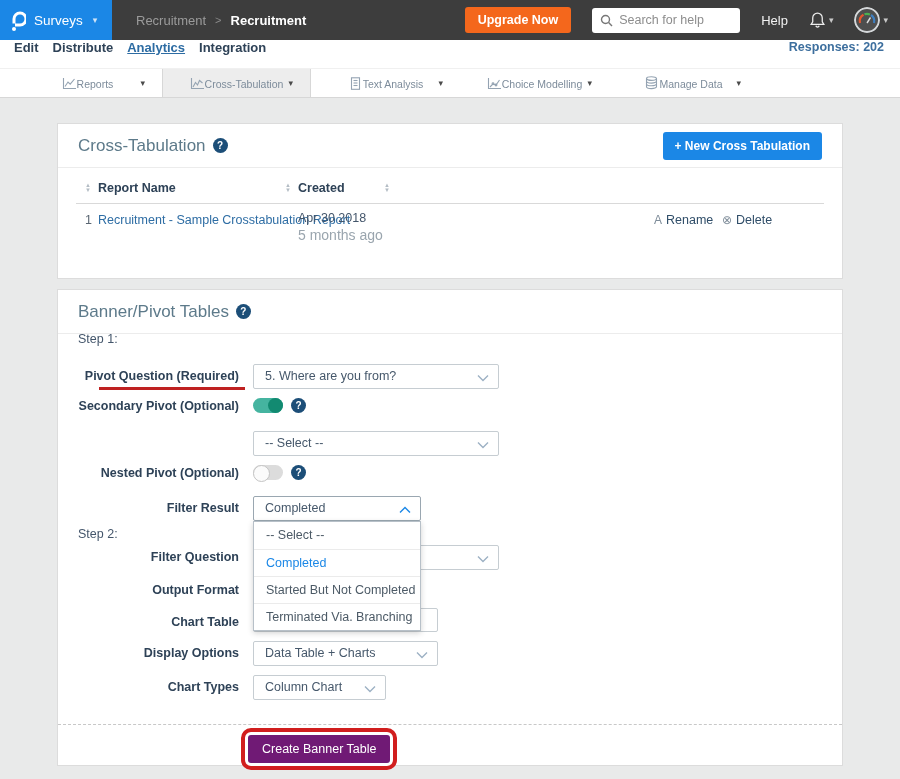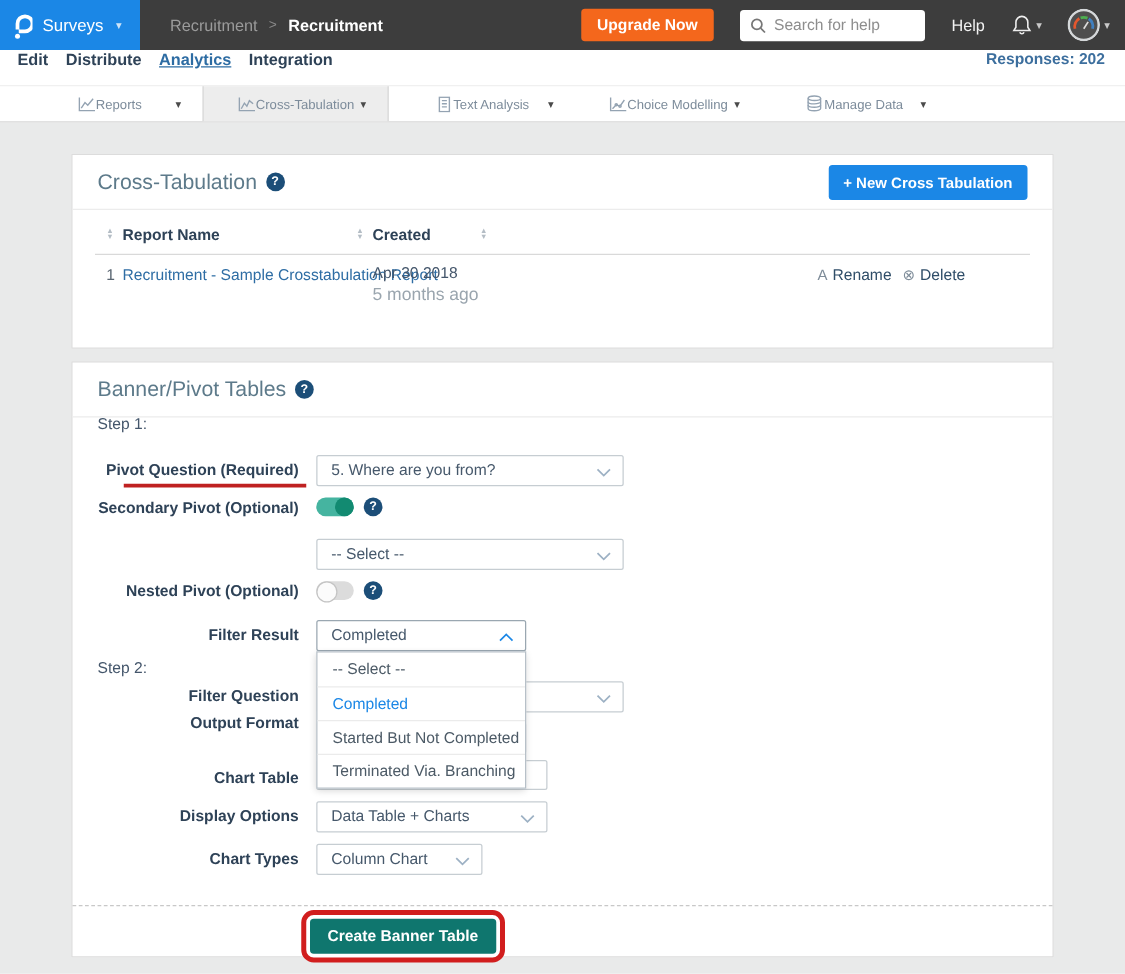--- a/index.html
+++ b/index.html
@@ -73,21 +73,21 @@
   .opt:first-child{border-top:none}
   .opt-active{color:#1b87e6}
   .toggle{width:30px;height:15px;border-radius:8px;cursor:pointer}
   .toggle.on{background:#45b4a0}
   .toggle.on::after{content:"";position:absolute;right:0;top:0;width:15px;height:15px;border-radius:50%;background:#128a71}
   .toggle.off{background:#dcdcdc}
   .toggle.off::after{content:"";position:absolute;left:0;top:0;width:15px;height:15px;border-radius:50%;background:#fbfbfb;border:1px solid #c4c4c4}
   .redline{height:3px;background:#bf2121}
   .dashed{left:0;width:100%;border-top:1px dashed #c8c8c8}
   .ring{border:4px solid #d11e1e;border-radius:10px;padding:3px;background:#fff}
-  .btn-create{background:#0f766e;color:#fff;border:none;border-radius:3px;font-size:12.5px;font-weight:bold;padding:7px 14px;cursor:pointer}
+  .btn-create{background:#701a75;color:#fff;border:none;border-radius:3px;font-size:12.5px;font-weight:normal;padding:7px 14px;cursor:pointer}
 </style>
 </head>
 <body>
 
 <div class="topbar">
   <div class="logo-area">
     <svg width="17" height="23" viewBox="0 0 17 23">
       <path d="M5 14.5 V10 a6 6 0 1 1 6 6 h-5" stroke="#fff" stroke-width="3" fill="none"></path>
       <circle cx="5" cy="20" r="2" fill="#fff"></circle>
     </svg>
@@ -267,21 +267,21 @@
 
     <span class="abs step" style="top:237px">Step 2:</span>
 
     <span class="abs flabel" style="top:255px;height:25px;line-height:25px">Filter Question</span>
     <div class="abs sel" style="left:195px;top:255px;width:246px;z-index:1">
       <svg class="chev" width="12" height="8" viewBox="0 0 12 8">
           <polyline points="1,1.5 6,6.5 11,1.5"></polyline>
         </svg>
     </div>
 
-    <span class="abs flabel" style="top:276px;height:25px;line-height:25px">Output Format</span>
+    <span class="abs flabel" style="top:288px;height:25px;line-height:25px">Output Format</span>
     <div class="abs sel" style="left:195px;top:288px;width:168px;z-index:1"></div>
 
     <span class="abs flabel" style="top:320px;height:25px;line-height:25px">Chart Table</span>
     <div class="abs sel" style="left:195px;top:318px;width:185px;height:24px;z-index:1"></div>
 
     <span class="abs flabel" style="top:351px;height:25px;line-height:25px">Display Options</span>
     <div class="abs sel" style="left:195px;top:351px;width:185px">
       <span>Data Table + Charts</span>
       <svg class="chev" width="12" height="8" viewBox="0 0 12 8">
           <polyline points="1,1.5 6,6.5 11,1.5"></polyline>

